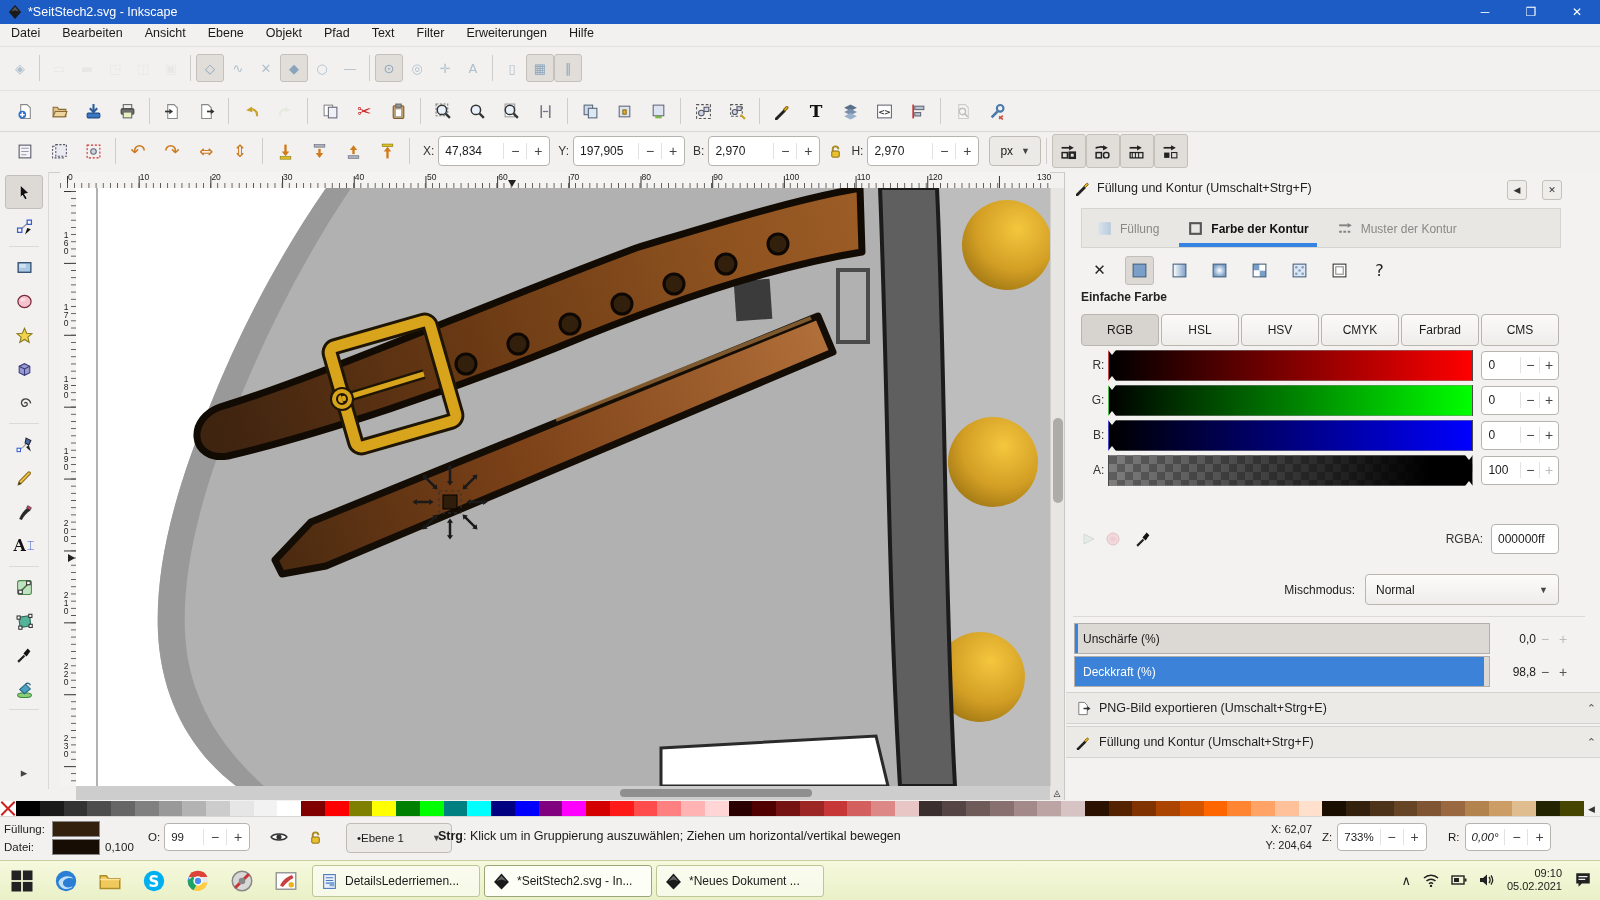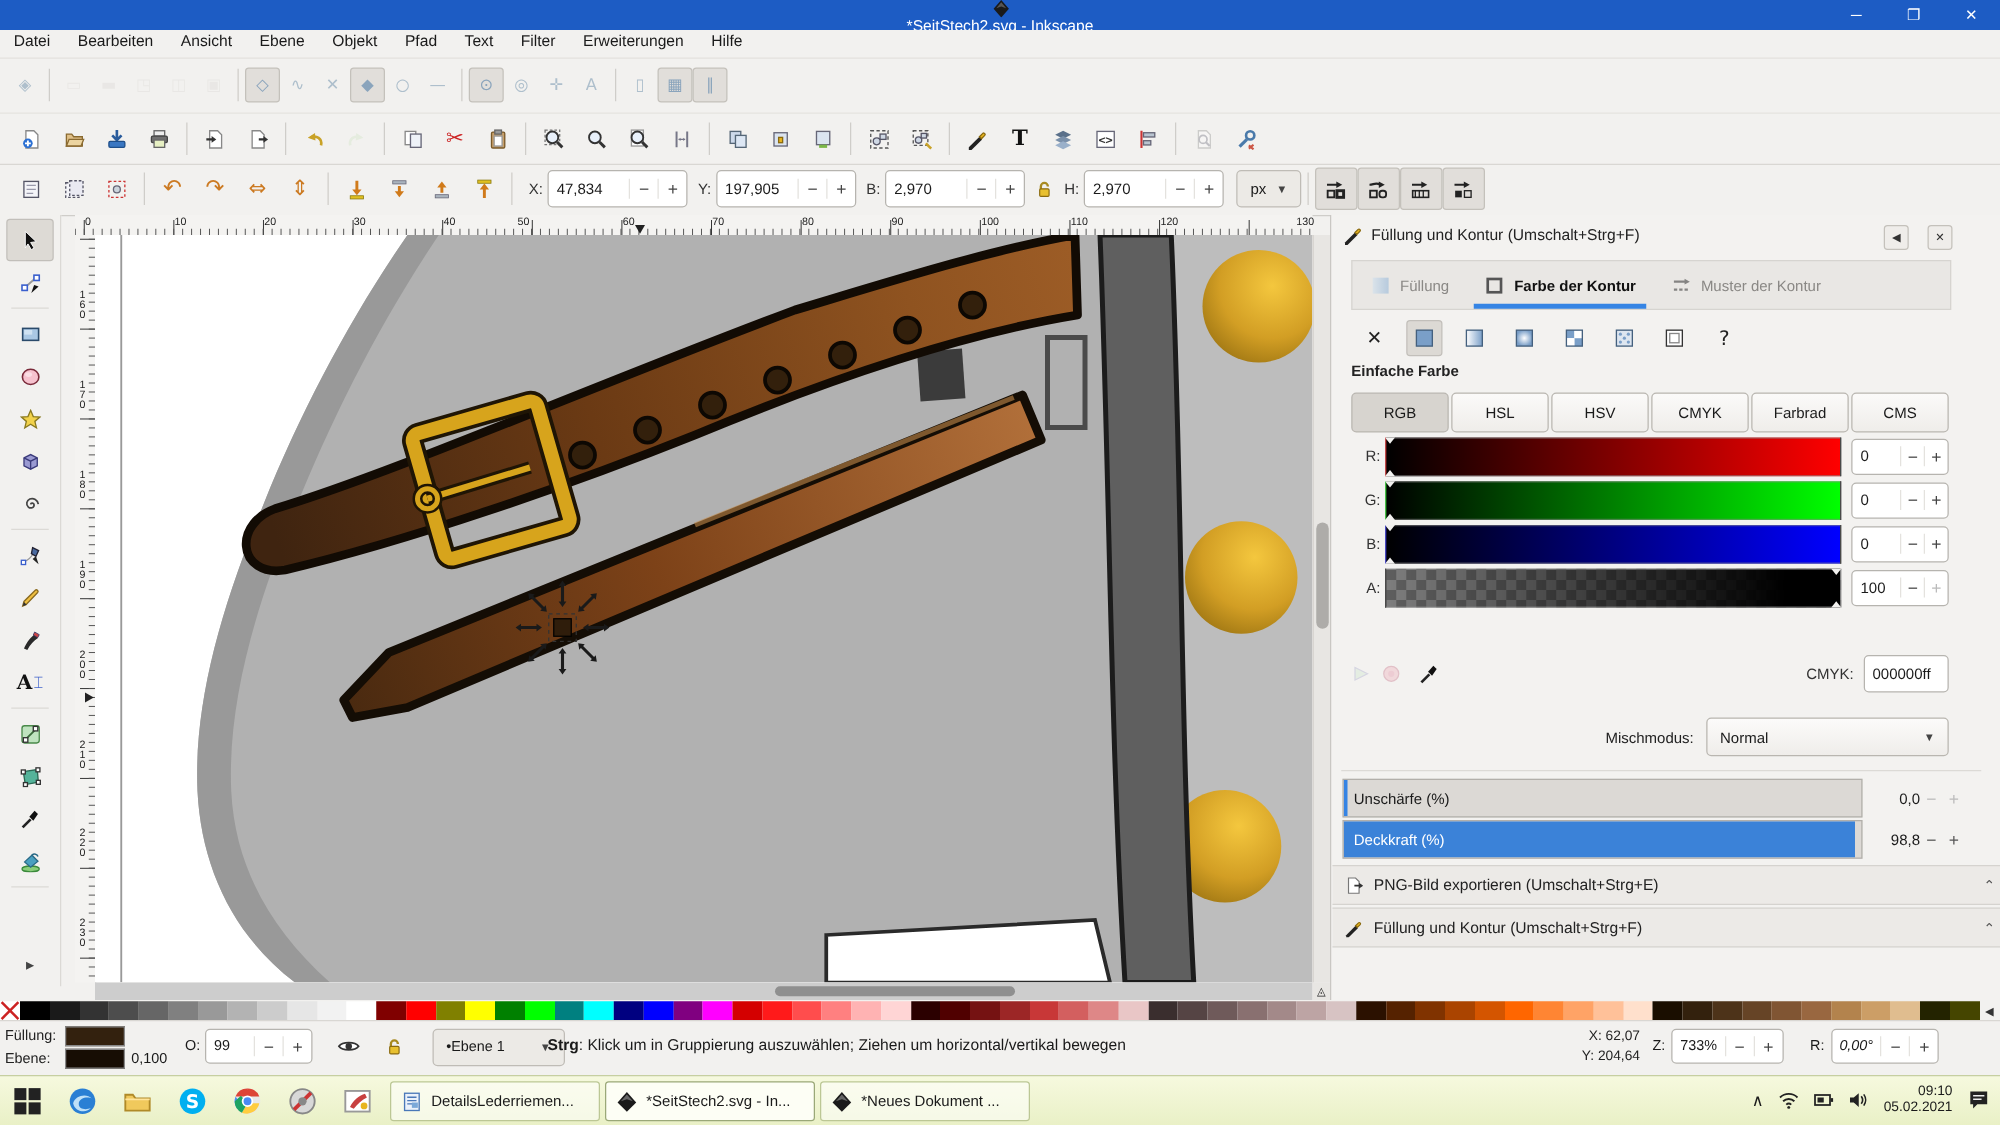--- a/index.html
+++ b/index.html
@@ -1,20 +1,20 @@
 <!DOCTYPE html>
 <html><head>
 <meta charset="utf-8">
 <style>
   html,body{margin:0;padding:0;background:#555;}
   .app{position:relative;width:1600px;height:900px;overflow:hidden;background:#f2f1ef;
        font-family:"Liberation Sans",sans-serif;font-size:12px;color:#1a1a1a;}
   
   .titlebar{position:absolute;left:0;top:0;width:1600px;height:24px;background:#1d5cc4;color:#fff;
-            display:flex;align-items:center;flex-direction:column;}
+            display:flex;align-items:center;}
   .titlebar .tlogo{margin:0 6px 0 8px;}
   .titlebar .ttext{font-size:12.5px;}
   .winbtns{position:absolute;right:0;top:0;height:24px;display:flex;}
   .winbtn{width:46px;height:24px;display:flex;align-items:center;justify-content:center;color:#fff;font-size:12px;}
   
   .menubar{position:absolute;left:0;top:24px;width:1600px;height:22px;background:#f2f1ef;display:flex;
            border-bottom:1px solid #e3e1de;}
   .menu-item{padding:2px 11px;font-size:12.5px;}
   
   .snapbar{position:absolute;left:0;top:46px;width:1600px;height:44px;display:flex;align-items:center;padding-left:6px;}
@@ -666,21 +666,21 @@
         <path d="M5 8V5.5A3 3 0 0 1 11 5.5" fill="none" stroke="#a88a20" stroke-width="2"></path>
         <rect x="4" y="7.5" width="8" height="6.5" rx="1" fill="#e8c030" stroke="#8a6a10"></rect>
       </svg>
   </div>
   <div class="hruler" id="hruler">
       <span class="rnum" style="left: 8px;">0</span>
       <span class="rnum" style="left: 79.7px;">10</span>
       <span class="rnum" style="left: 151.4px;">20</span>
       <span class="rnum" style="left: 223.1px;">30</span>
       <span class="rnum" style="left: 294.8px;">40</span>
-      <span class="rnum" style="left: 354px;">50</span>
+      <span class="rnum" style="left: 367px;">50</span>
       <span class="rnum" style="left: 438.2px;">60</span>
       <span class="rnum" style="left: 509.9px;">70</span>
       <span class="rnum" style="left: 581.6px;">80</span>
       <span class="rnum" style="left: 653.3px;">90</span>
       <span class="rnum" style="left: 725px;">100</span>
       <span class="rnum" style="left: 796.7px;">110</span>
       <span class="rnum" style="left: 868.4px;">120</span>
       <span class="rnum" style="left: 940.1px; margin-left: 37px;">130</span>
       <div class="hmarker" style="left: 448px;"></div>
     </div>
@@ -963,21 +963,21 @@
             <circle cx="8" cy="8" r="6" fill="#f0c0c8" stroke="#d090a0"></circle>
             <circle cx="8" cy="8" r="2.5" fill="#e8a8b8"></circle>
           </svg>
         </span>
       <span>
         <svg width="17" height="17" viewBox="0 0 16 16">
             <path d="M2 14l6-6" stroke="#222" stroke-width="2"></path>
             <path d="M7 6l3 3 3.5-5L11 1.5z" fill="#111"></path>
           </svg>
         </span>
-      <span style="margin-left:auto;color:#333;">CMYK:</span>
+      <span style="margin-left:auto;color:#333;">RGBA:</span>
       <span class="spin" style="margin-left:8px;width:66px;">
           <span class="sval">000000ff</span>
         </span>
     </div>
 
     <div class="p-abs blendrow">
       <span style="color:#222;">Mischmodus:</span>
       <div class="dropdown">
         <span>Normal</span>
           <span class="caret">▼</span>
@@ -1095,21 +1095,21 @@
       <div class="pal-arrow">◀</div>
     </div>
 
   <div class="statusbar">
     <div class="fs-ind">
       <div class="row">
           <span class="fs-lab">Füllung:</span>
         <div class="fs-swatch" id="fillsw" style="background: rgb(51, 33, 14);"></div>
         </div>
       <div class="row">
-          <span class="fs-lab">Ebene:</span>
+          <span class="fs-lab">Datei:</span>
         <div class="fs-swatch" id="strokesw" style="background: rgb(23, 13, 4);"></div>
         <span style="margin-left:5px;">0,100</span>
         </div>
     </div>
     <div class="sb-o">
       <span>O:</span>
       <span class="spin narrow" style="height:26px;">
           <span class="sval">99</span>
         <span class="sbtn">−</span>
           <span class="sbtn">+</span>

